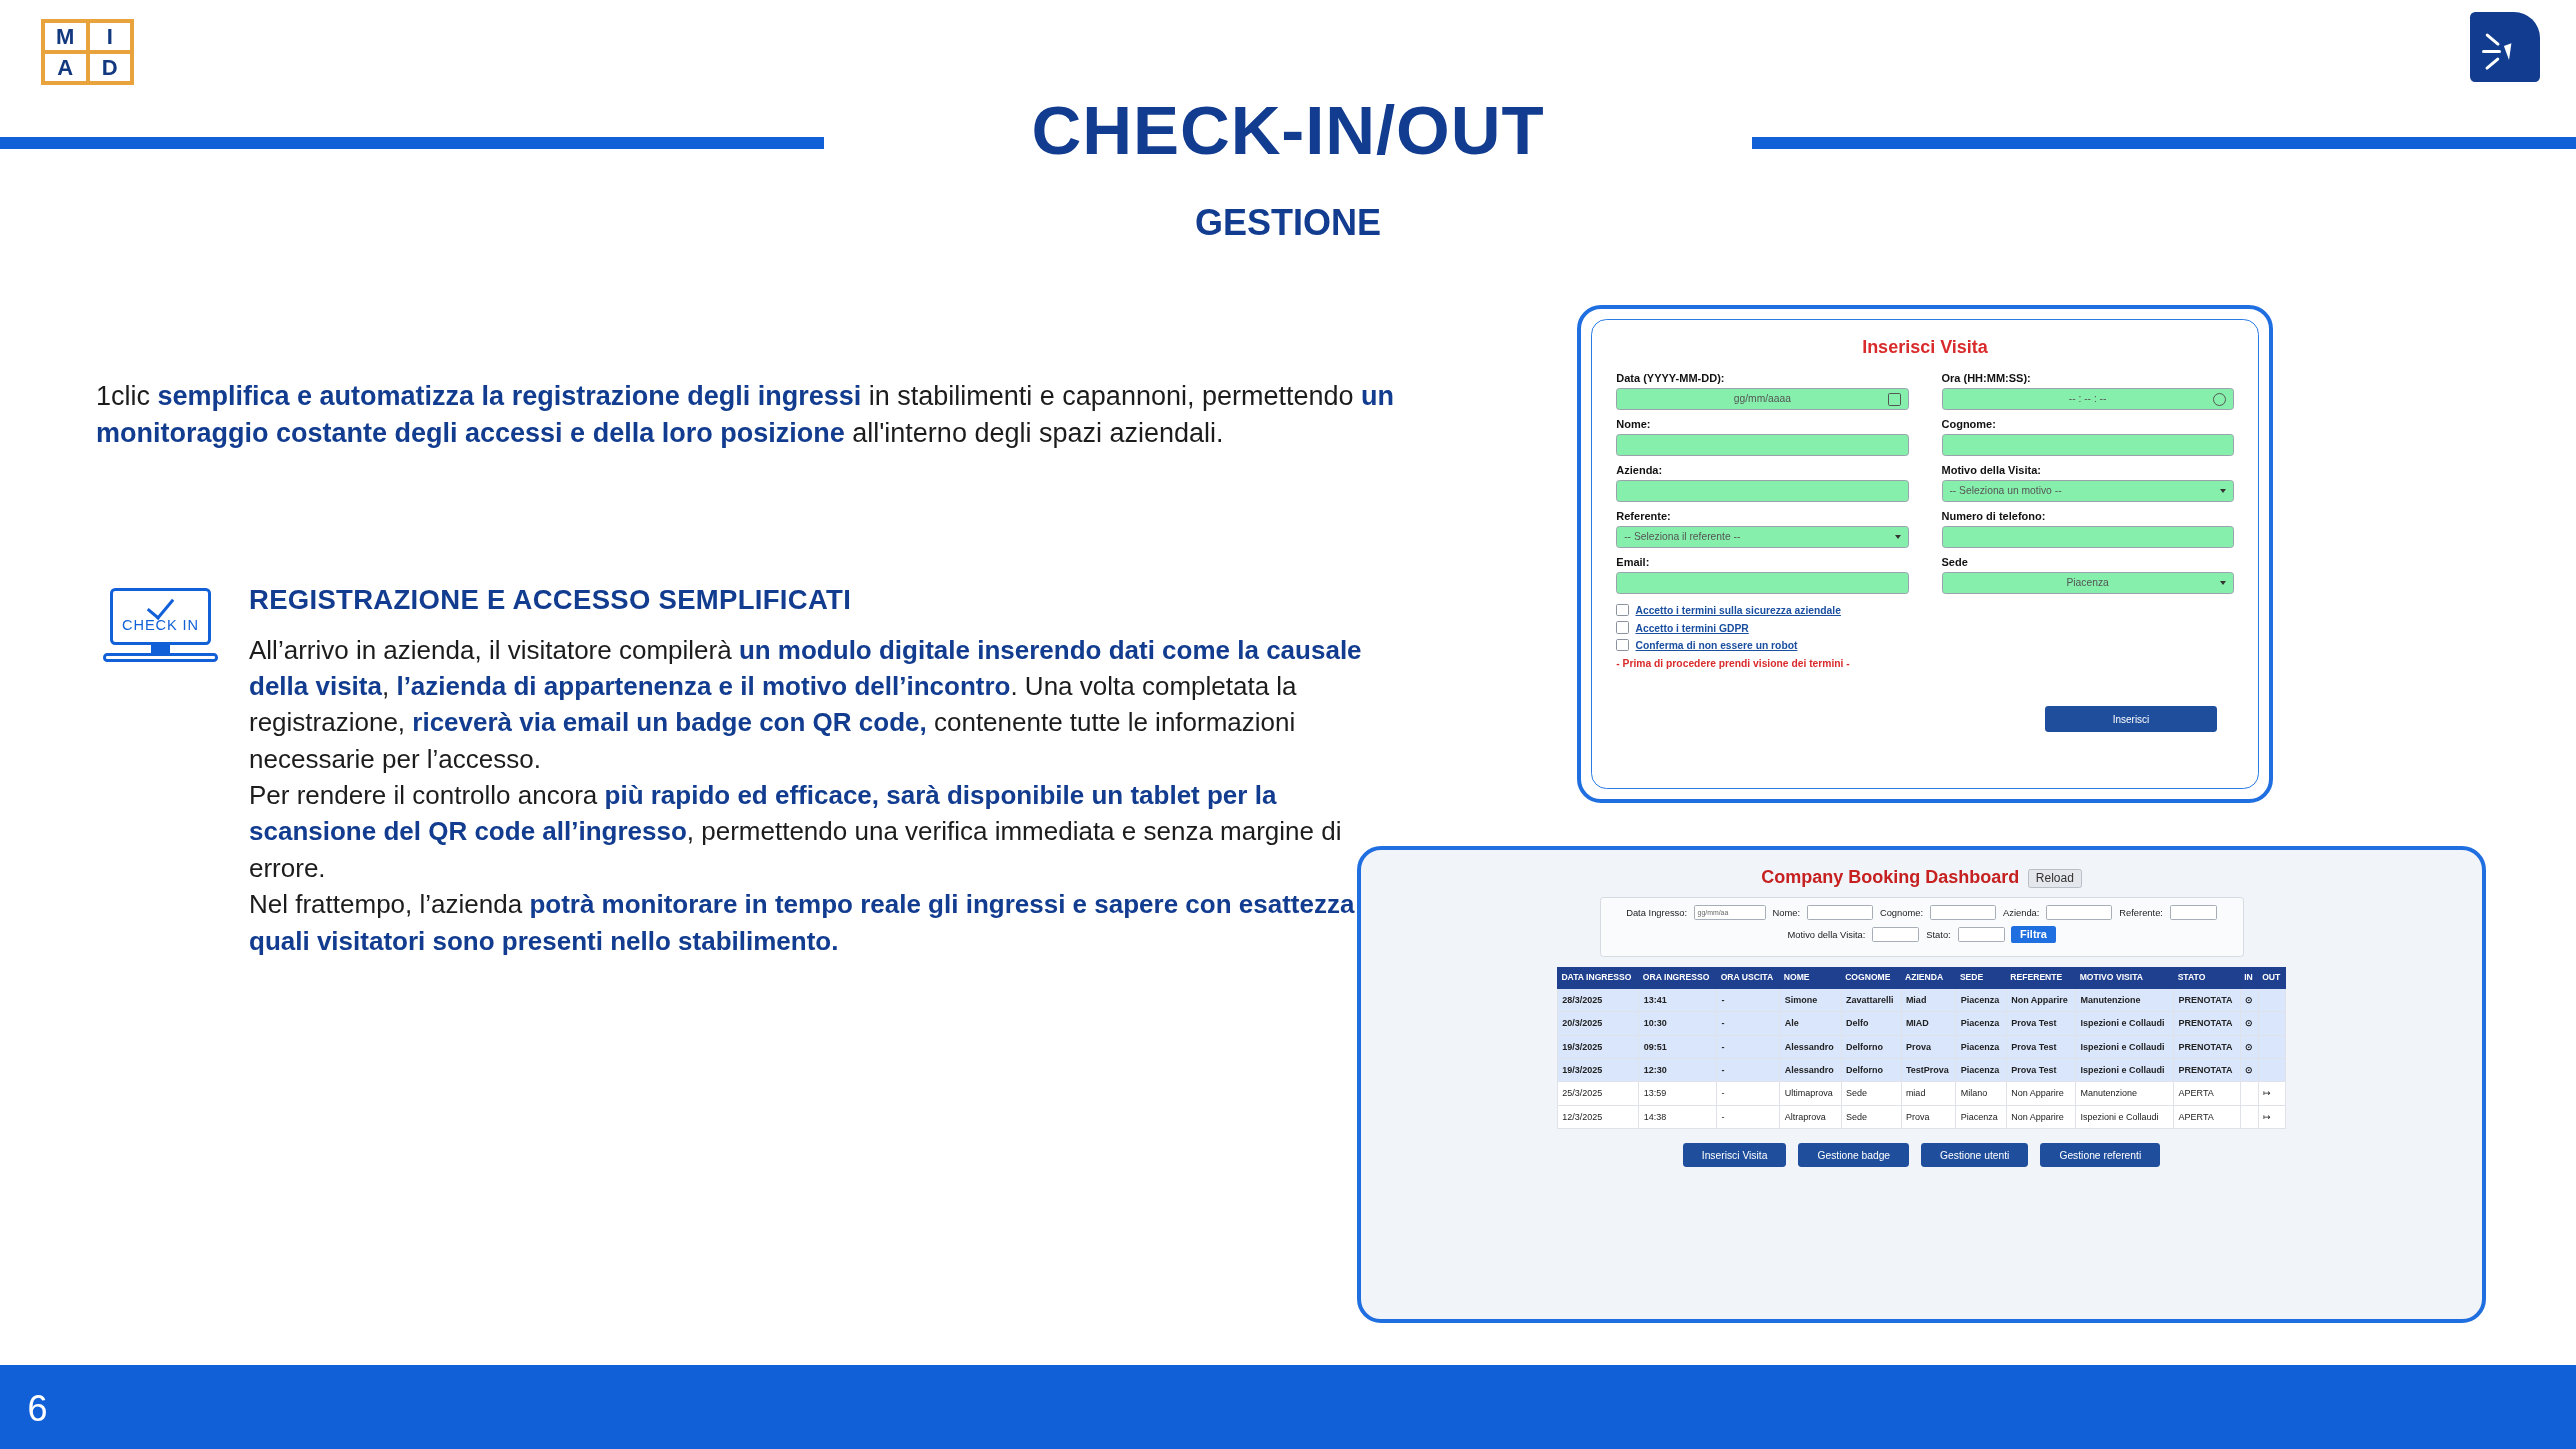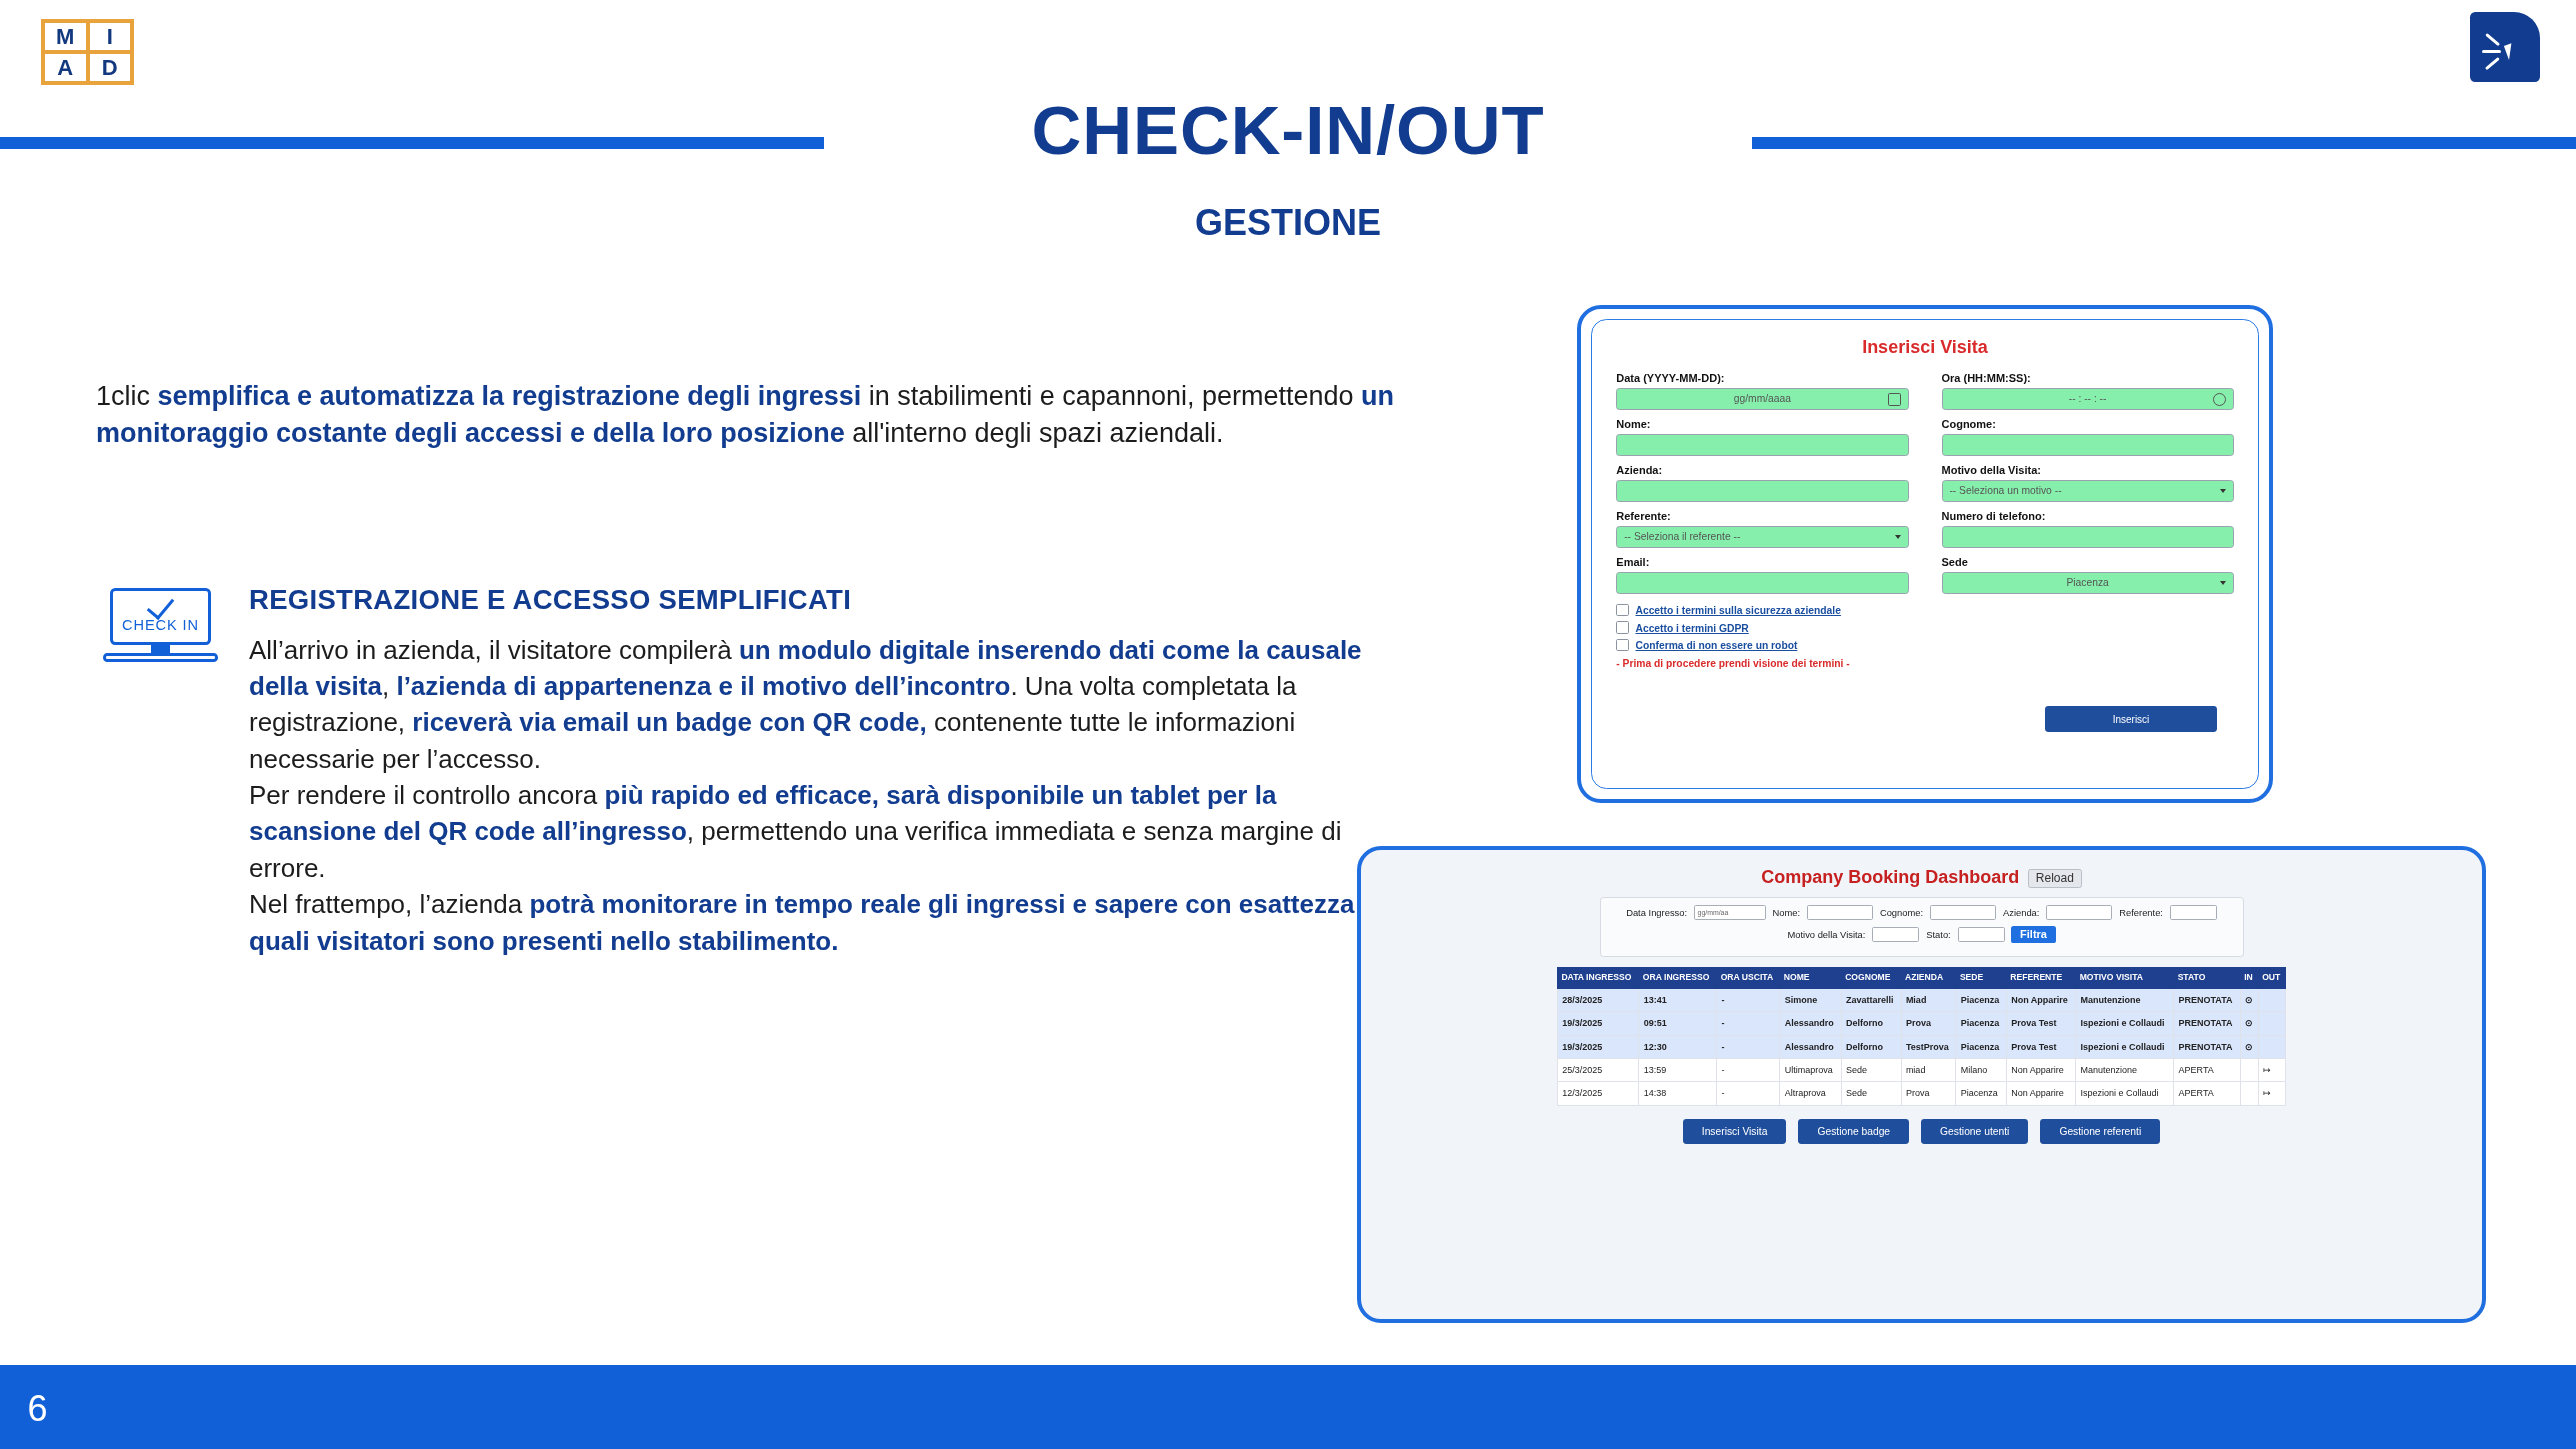--- a/index.html
+++ b/index.html
@@ -613,20 +613,34 @@
       <tr class="hl">
         <td>28/3/2025</td>
         <td>13:41</td>
         <td>-</td>
         <td>Simone</td>
         <td>Zavattarelli</td>
         <td>Miad</td>
         <td>Piacenza</td>
         <td>Non Apparire</td>
         <td>Manutenzione</td>
+        <td>PRENOTATA</td>
+        <td>⊙</td>
+        <td></td>
+      </tr>
+      <tr class="hl">
+        <td>20/3/2025</td>
+        <td>10:30</td>
+        <td>-</td>
+        <td>Ale</td>
+        <td>Delfo</td>
+        <td>MIAD</td>
+        <td>Piacenza</td>
+        <td>Prova Test</td>
+        <td>Ispezioni e Collaudi</td>
         <td>PRENOTATA</td>
         <td>⊙</td>
         <td></td>
       </tr>
       <tr class="hl">
         <td>19/3/2025</td>
         <td>09:51</td>
         <td>-</td>
         <td>Alessandro</td>
         <td>Delforno</td>

